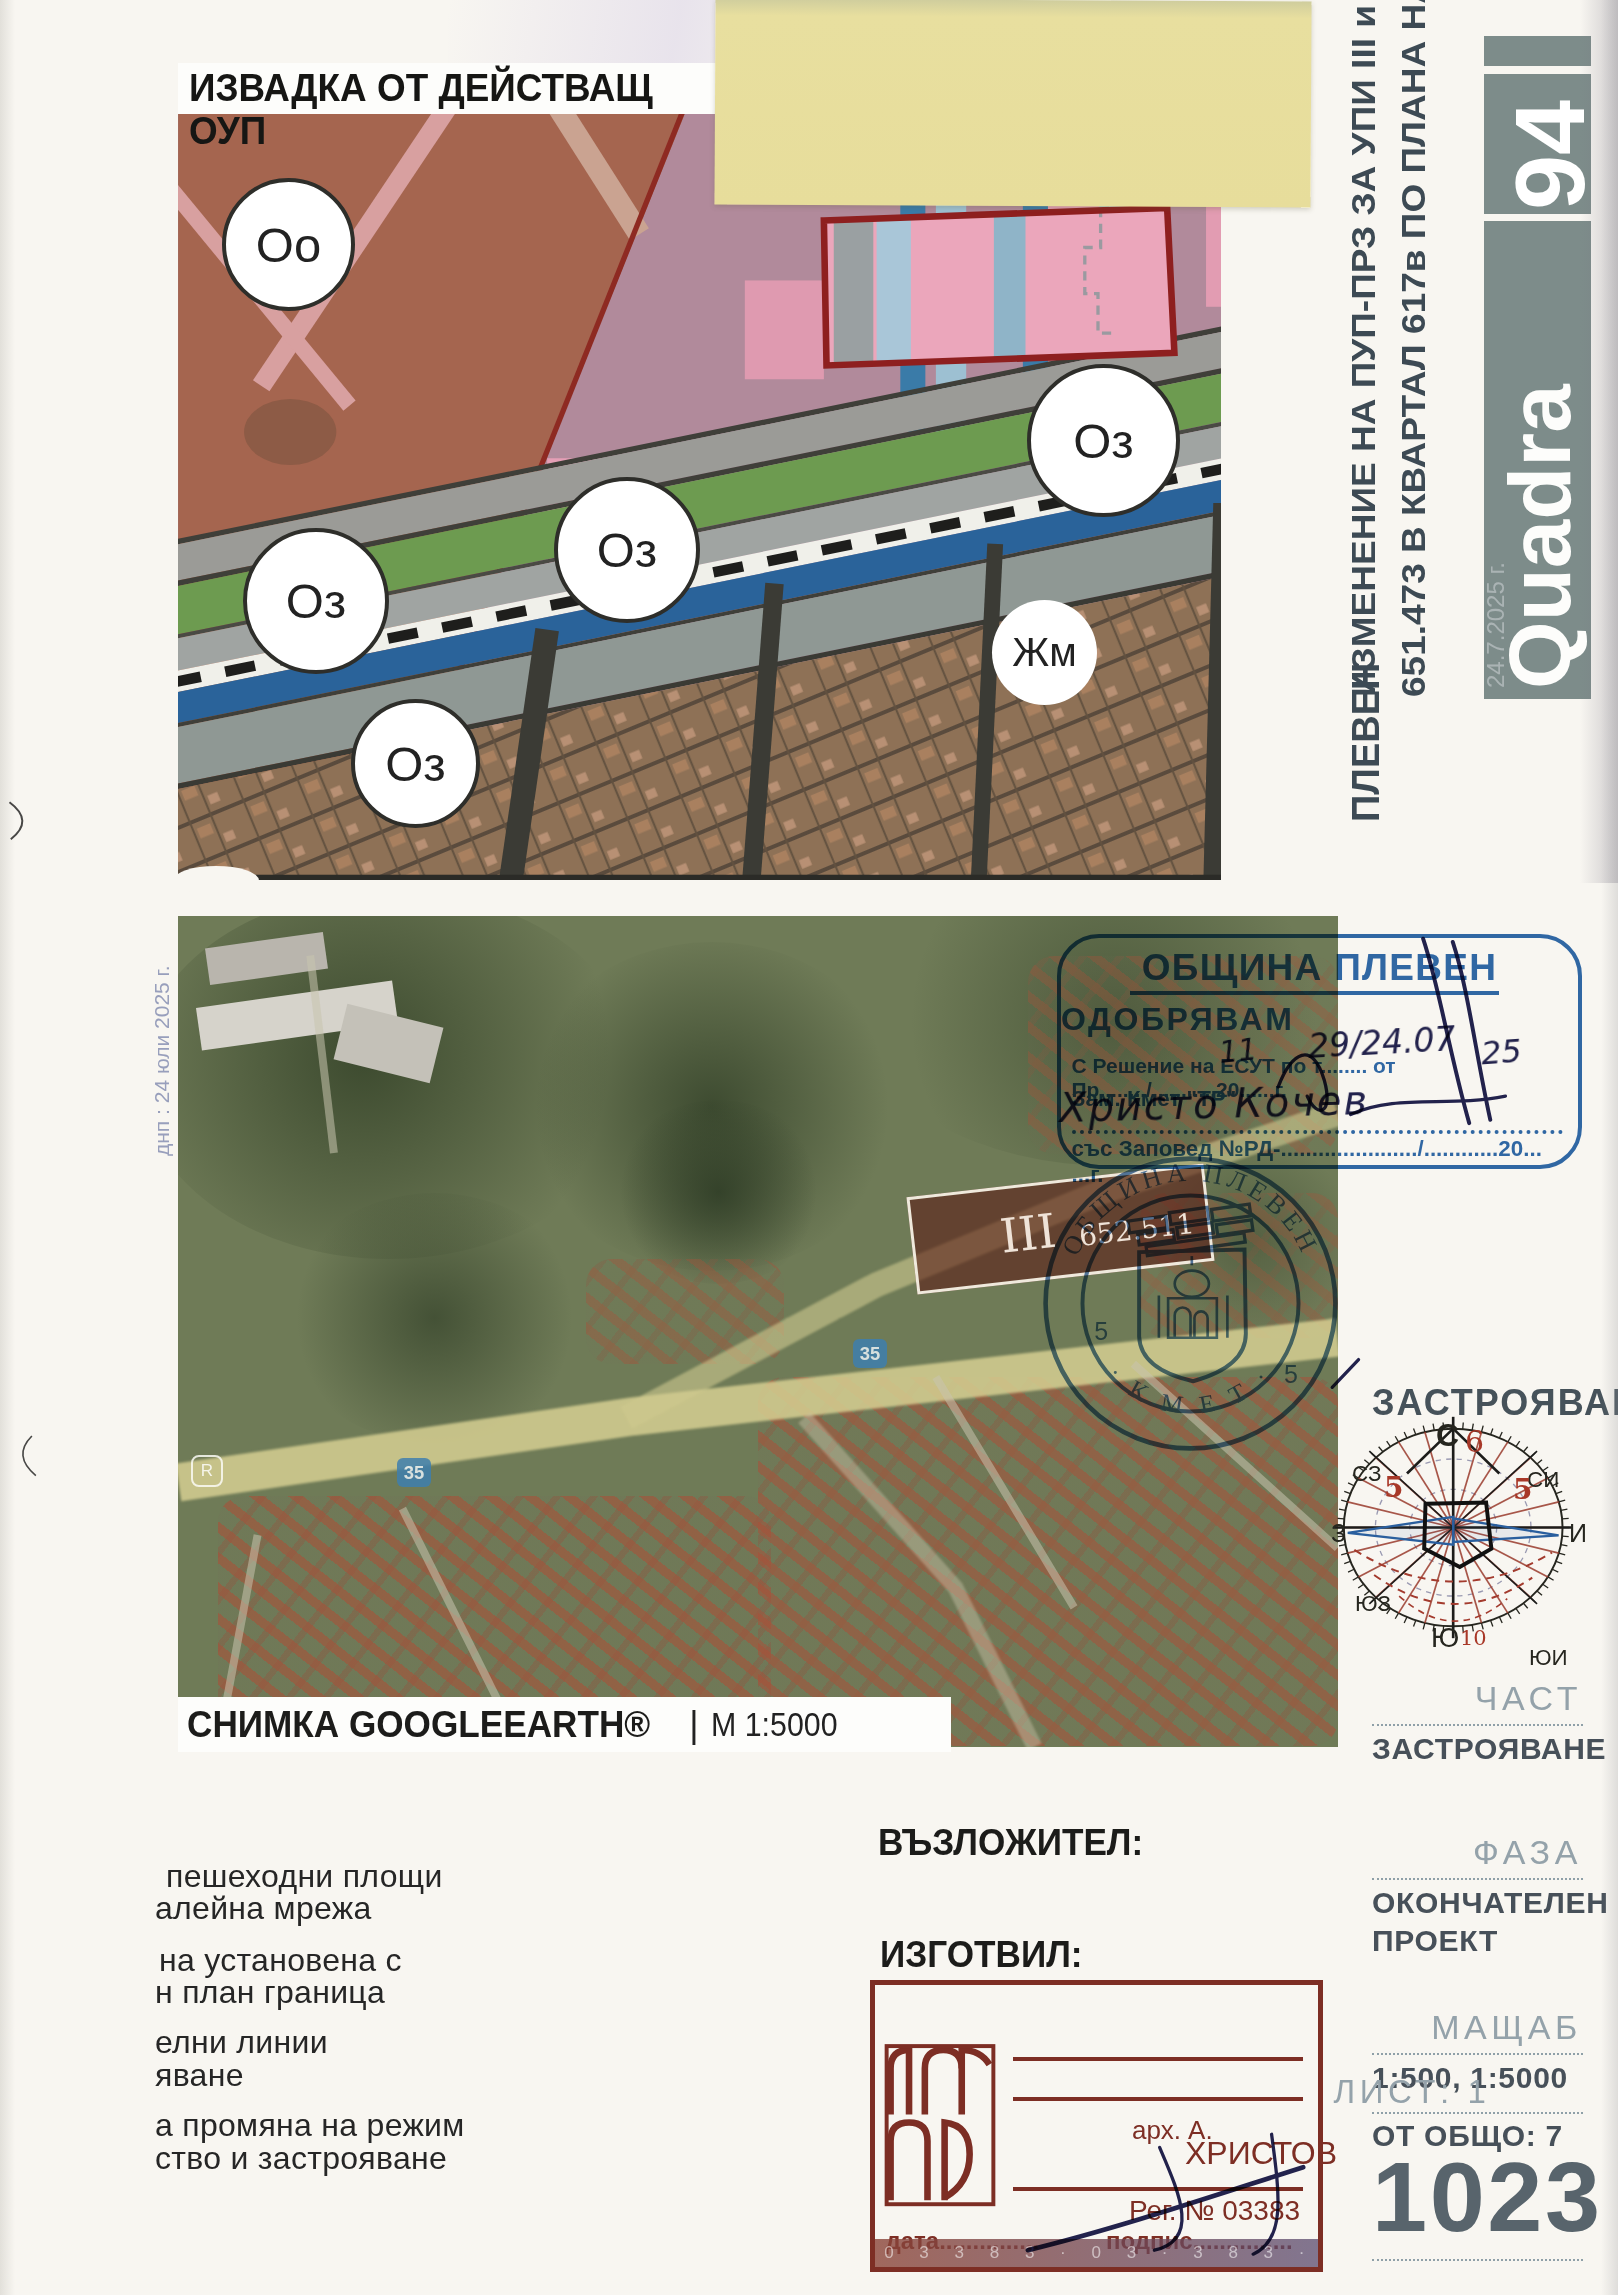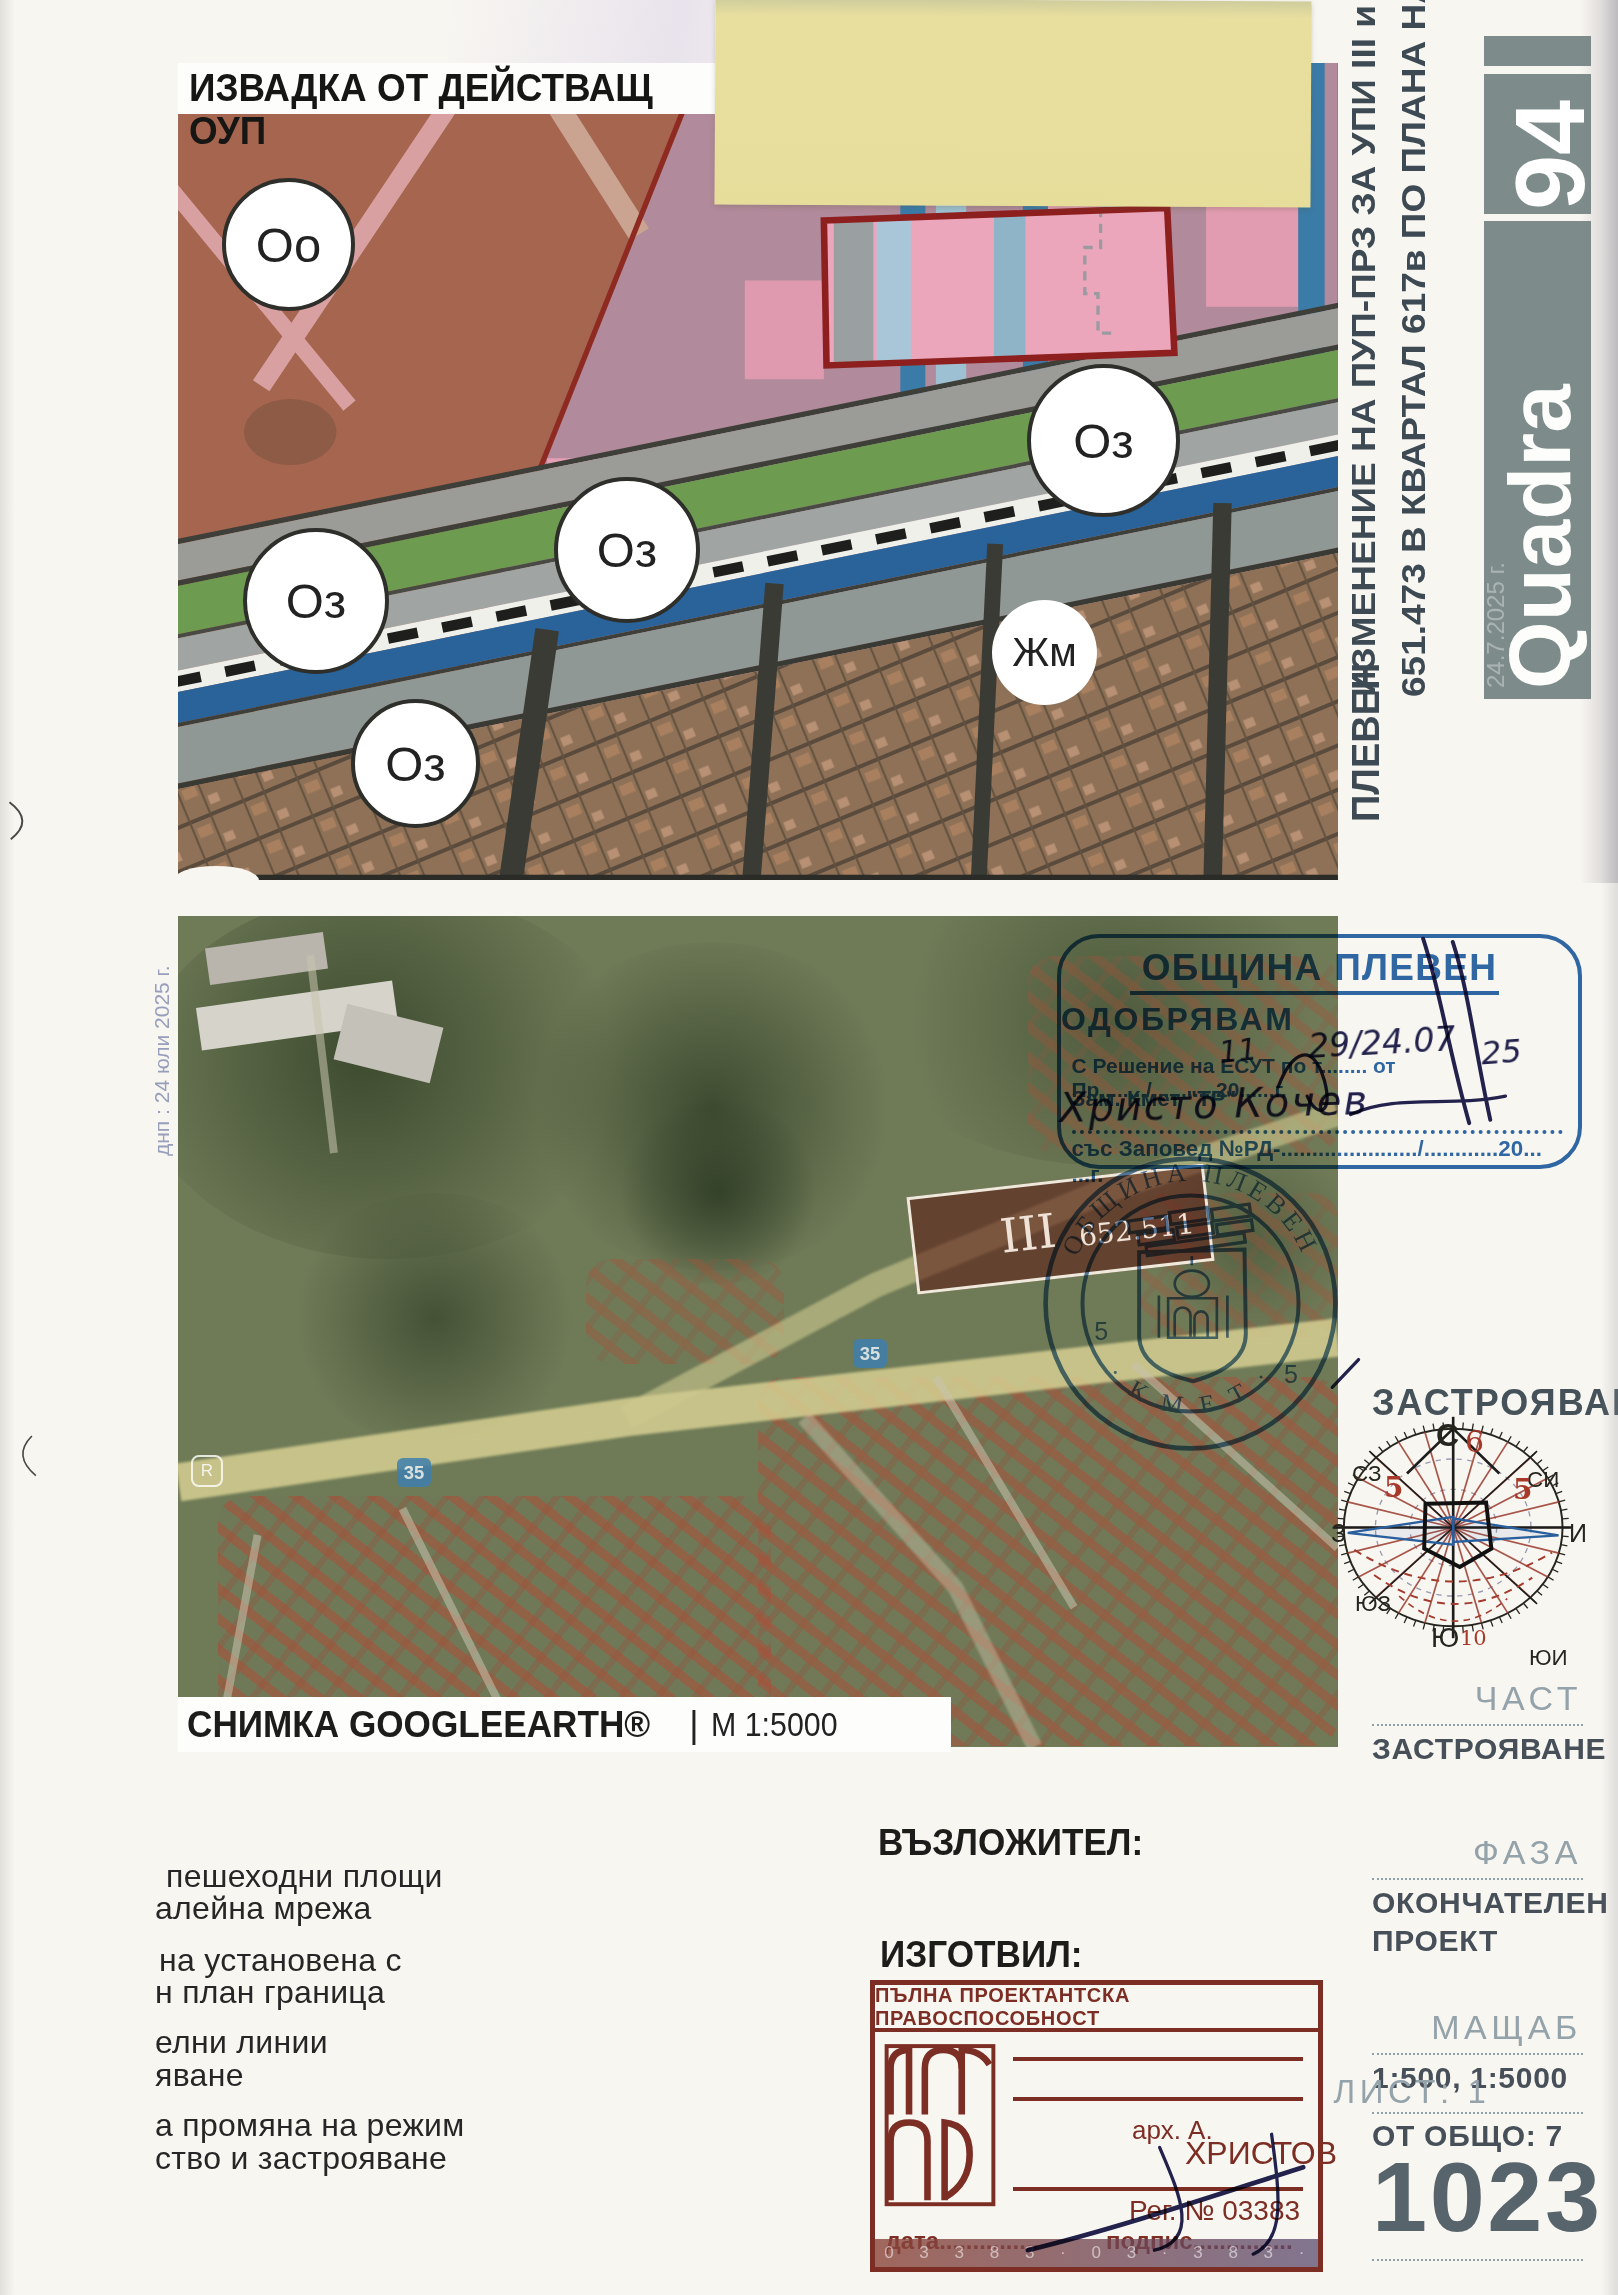--- a/index.html
+++ b/index.html
@@ -3,21 +3,21 @@
 <meta charset="utf-8">
 <style>
   html,body{margin:0;padding:0;background:#d8d6d0}
   #page{position:relative;width:1619px;height:2295px;background:#f8f6f1;overflow:hidden;
         font-family:"Liberation Sans",sans-serif;color:#1c1c1a}
   .abs{position:absolute}
   .nosel{user-select:none}
   
   .vrot{position:absolute;transform-origin:top left;transform:rotate(-90deg);white-space:nowrap}
   
-  #zmap{left:178px;top:63px;width:1160px;height:817px;background:#404040;overflow:hidden}
+  #zmap{left:178px;top:63px;width:1043px;height:817px;background:#404040;overflow:hidden}
   #ztitleband{left:178px;top:63px;width:539px;height:51px;background:#fdfdfb;z-index:3}
   #ztitle{position:absolute;left:10.5px;top:4px;font-size:38px;font-weight:bold;letter-spacing:0;
           transform:scaleX(.97);transform-origin:left;color:#161614}
   .zone-circle{position:absolute;background:#fff;border:4px solid #2e2e2a;border-radius:50%;
                display:flex;align-items:center;justify-content:center;z-index:2;
                font-size:49px;color:#222;font-family:"Liberation Sans",sans-serif}
   #note{left:715px;top:0;width:596px;height:206px;background:linear-gradient(180deg,#cfcd9d 0,#e8df9f 17px,#e7dd9b 100%);
         z-index:4;box-shadow:0 2px 5.3px rgba(90,90,60,.25);transform:rotate(.3deg)}
   #mapnotch{left:173px;top:866px;width:86px;height:29px;background:#f8f6f1;border-radius:50%;z-index:3}
   
@@ -429,22 +429,20 @@
   <div class="dashline" style="left:1372px;top:2112px"></div>
   <div class="boldlab" style="left:1372px;top:2119px">ОТ ОБЩО: 7</div>
 
   <div class="abs" style="left:1372px;top:2140px;font-size:99px;font-weight:bold;color:#58646c;letter-spacing:2.6px">1023</div>
   <div class="dashline" style="left:1372px;top:2259px"></div>
 
   <div class="abs" style="left:878px;top:1822px;font-size:37px;font-weight:bold;transform:scaleX(.95);transform-origin:left">ВЪЗЛОЖИТЕЛ:</div>
   <div class="abs" style="left:880px;top:1934px;font-size:37px;font-weight:bold;transform:scaleX(.95);transform-origin:left">ИЗГОТВИЛ:</div>
 
   <div id="archstamp" class="abs">
-    <div style="position:absolute;left:0;right:0;top:0;height:43px;border-bottom:4px solid #7d2e24;
-                font-size:20px;font-weight:bold;letter-spacing:0.7px;display:flex;align-items:center;justify-content:center">ПЪЛНА ПРОЕКТАНТСКА ПРАВОСПОСОБНОСТ</div>
 
     <svg style="position:absolute;left:9.2px;top:57px" width="112" height="165" viewBox="0 0 170 250">
       <g stroke="#7d2e24" stroke-width="10" fill="none">
         <path d="M10,110 V40 Q10,12 38,12 V110"></path>
           <path d="M62,110 V40 Q62,12 90,12 Q118,12 118,40"></path>
         <path d="M118,110 V12 Q146,12 160,34"></path>
         <path d="M10,240 V150 Q10,122 38,122 Q66,122 66,150 V240"></path>
         <path d="M92,240 V122 Q130,126 130,170 Q130,214 92,236"></path>
         <rect x="4" y="6" width="162" height="240" stroke-width="6"></rect>
       </g>

